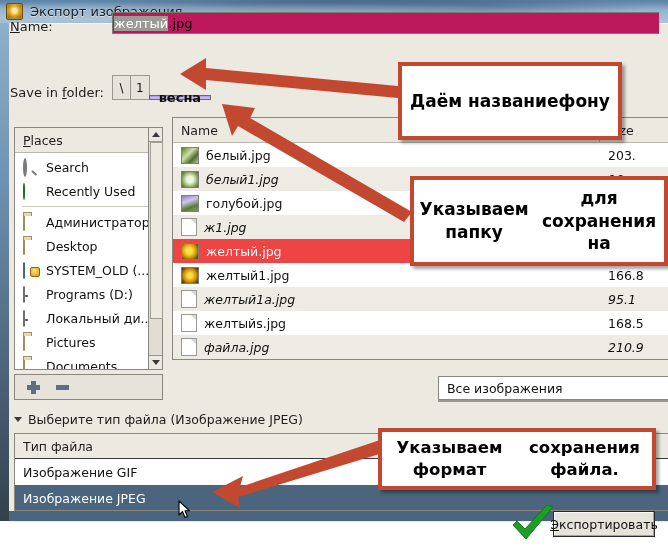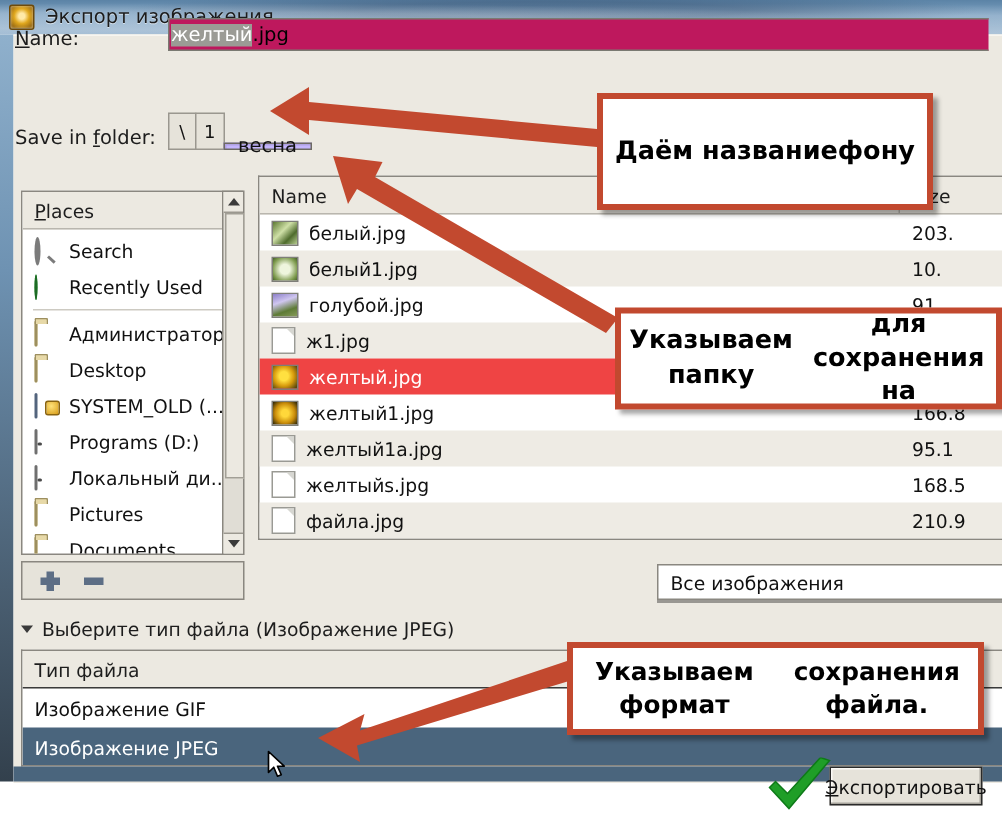--- a/index.html
+++ b/index.html
@@ -93,21 +93,21 @@
     position:absolute; left:112px; top:75px; height:25px;
     display:flex; align-items:stretch;
   }
   .crumb{
     min-width:19px; padding:0 5px; font-size:12px; color:#111;
     background:#e6e3da; border:1px solid #9a978f;
     display:flex; align-items:center; justify-content:center;
     margin-right:-1px; box-sizing:border-box;
   }
   .crumb.active{
-    background:#c4b5fd; font-weight:normal; font-size:13px;
+    background:#c4b5fd; font-weight:bold; font-size:13px;
     border:1px solid #6d6a63; padding:0 9px;
     box-shadow:inset 1px 1px 0 rgba(0,0,0,.10);
     margin-top:20px;
   }
 
   
   .places-pane{
     position:absolute; left:14px; top:127px; width:148px; height:243px;
     background:#ffffff; border:1px solid #8a8780;
     box-sizing:border-box; overflow:hidden;
@@ -217,21 +217,21 @@
     border-right:1px solid #b9b6ae;
   }
   .col-size{
     width:60px; display:flex; align-items:center; padding-left:8px;
     font-size:12.5px; color:#1d1d1d;
   }
   .frow{
     height:24px; display:flex; align-items:center;
     font-size:12.5px; color:#111;
   }
-  .frow.alt{ background:#eeebe4; }
+  .frow.alt{ background:#eeebe4;font-style:italic; }
   .frow.selected{ background:#ef4444; color:#ffffff; }
   .fname{
     flex:1; display:flex; align-items:center; gap:7px; padding-left:8px;
     overflow:hidden; white-space:nowrap;
   }
   .fsize{ width:60px; padding-left:6px; white-space:nowrap; overflow:hidden; }
 
   .thumb{ width:16px; height:15px; flex:none; border:1px solid #7e7e78; }
   .thumb.doc{
     background:#ffffff; border:1px solid #9a9a94; position:relative;
@@ -310,21 +310,21 @@
     position:absolute; background:#ffffff;
     border:4px solid #c2492f;
     box-sizing:border-box;
     display:flex; flex-direction:row;
     align-items:center; justify-content:center;
     font-weight:bold; color:#000;
     box-shadow:3px 3px 3px rgba(0,0,0,.35);
     text-align:center; line-height:1.35;
   }
   .co1{ left:398px; top:62px;  width:224px; height:78px;  font-size:17px; }
-  .co2{ left:410px; top:205px; width:258px; height:68px;  font-size:17px; }
+  .co2{ left:410px; top:176px; width:258px; height:90px;  font-size:17px; }
   .co3{ left:378px; top:428px; width:278px; height:62px;  font-size:16.5px; }
 
   .ann-svg{ position:absolute; left:0; top:0; width:668px; height:548px; pointer-events:none; }
 </style>
 </head>
 <body>
 
 <div id="root">
 
   <div class="desktop-bg"></div>

